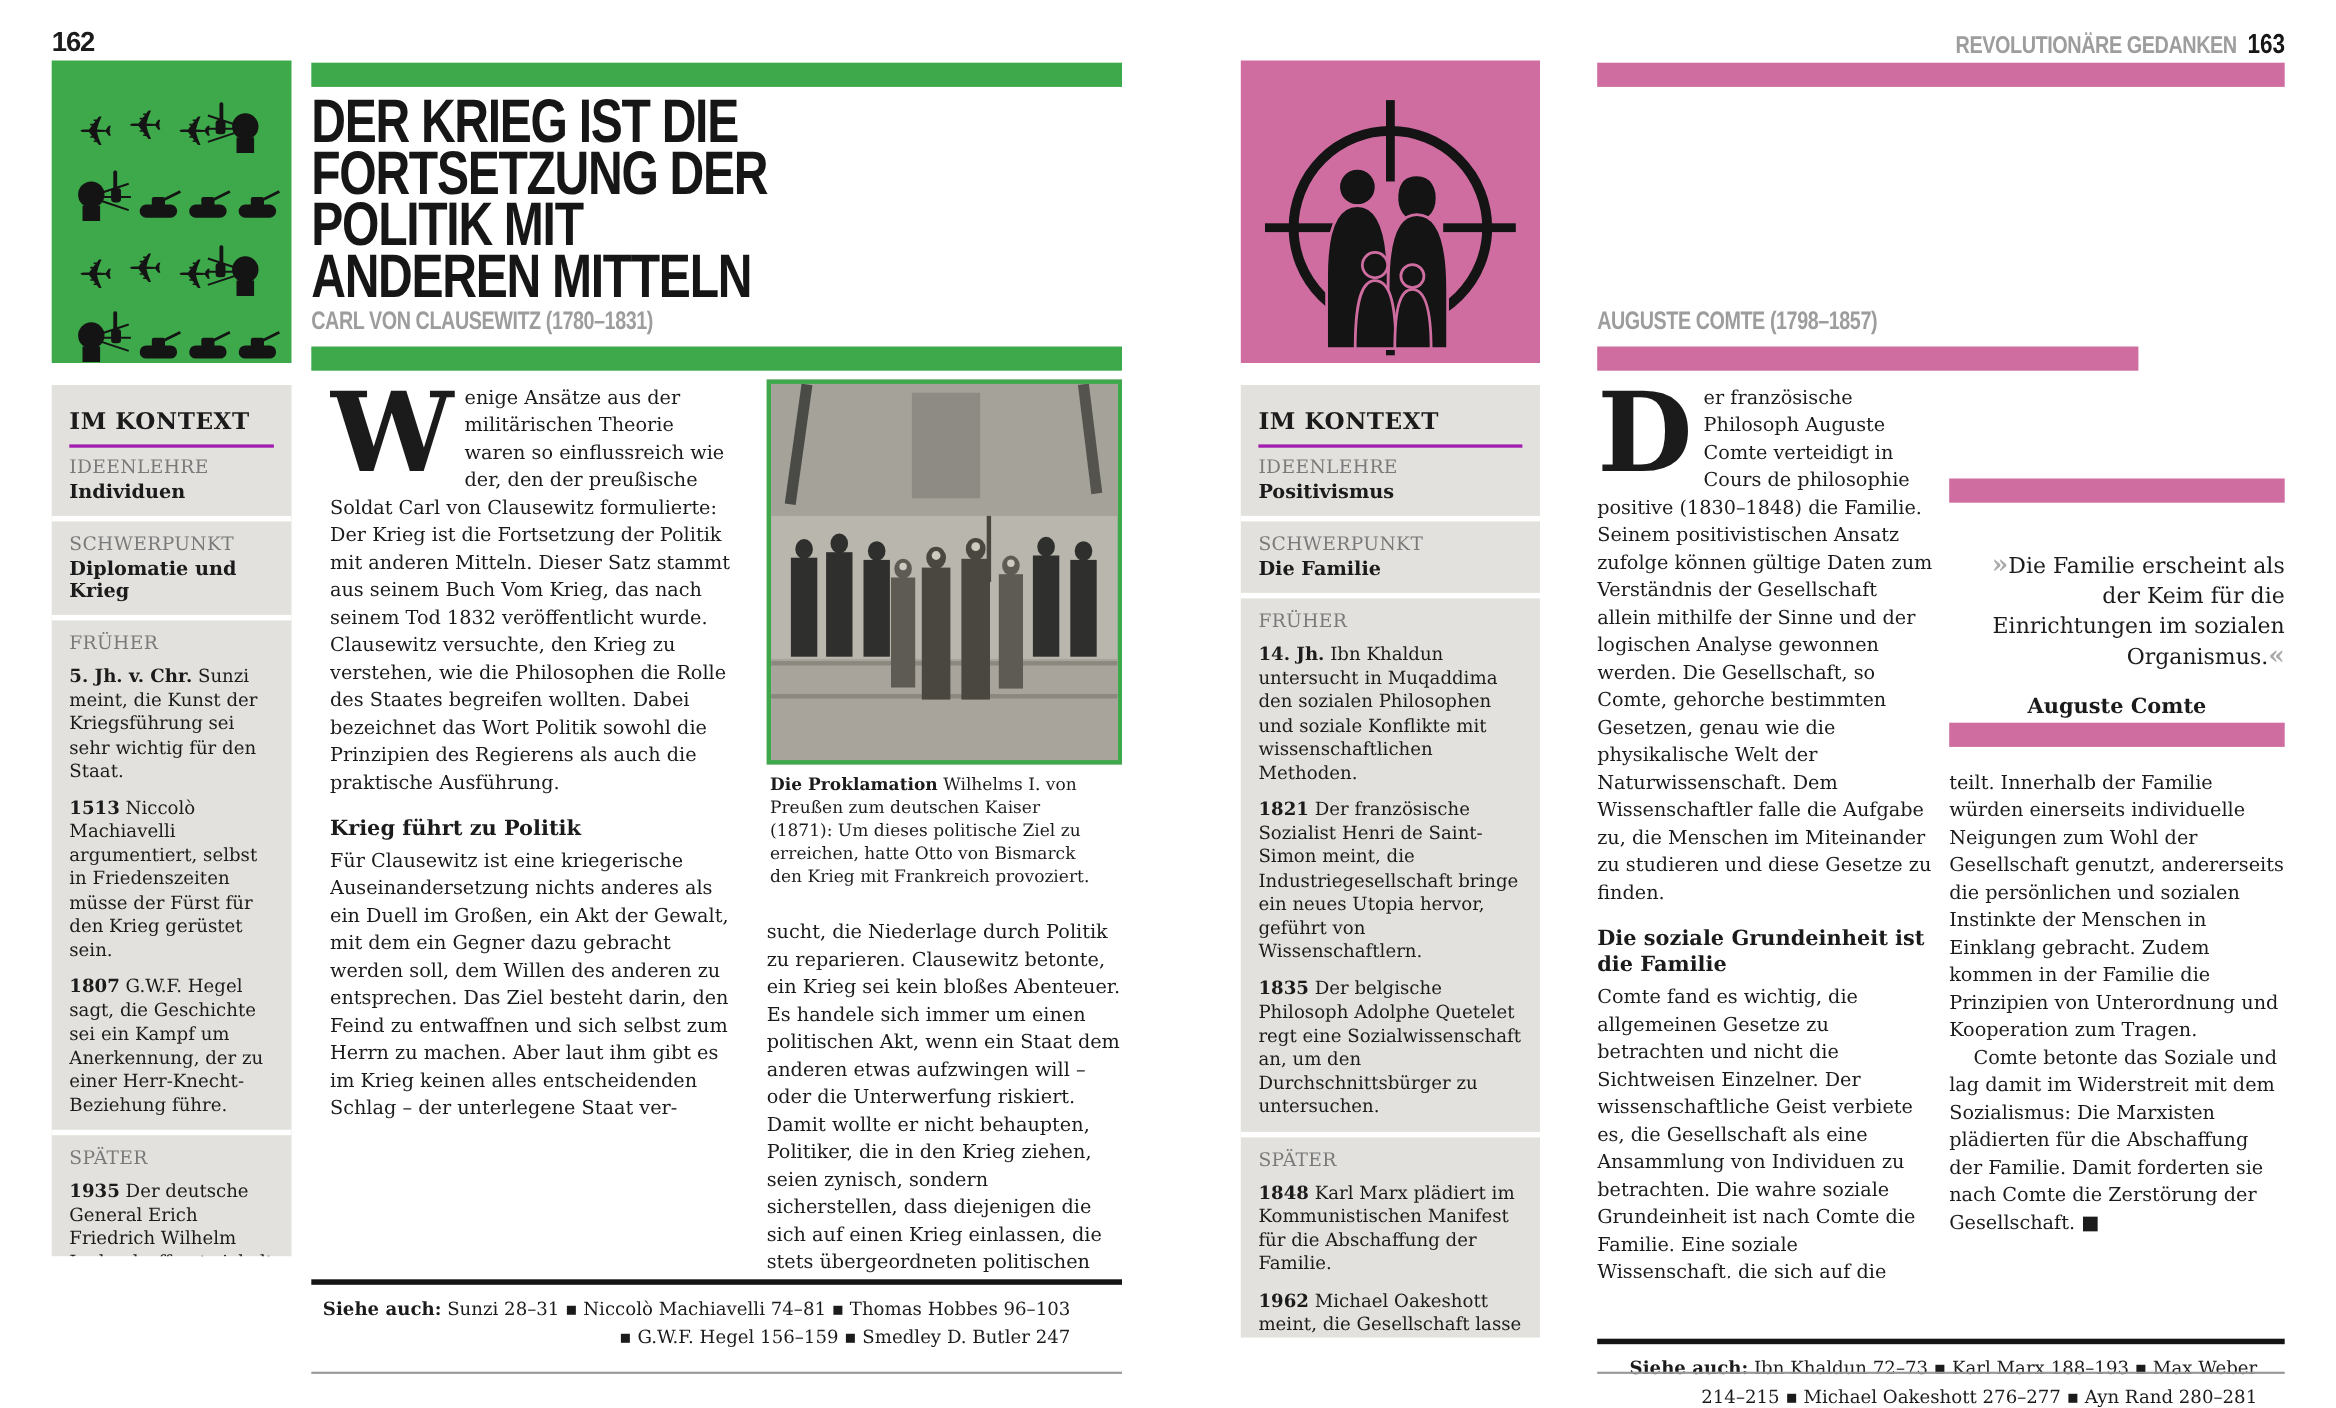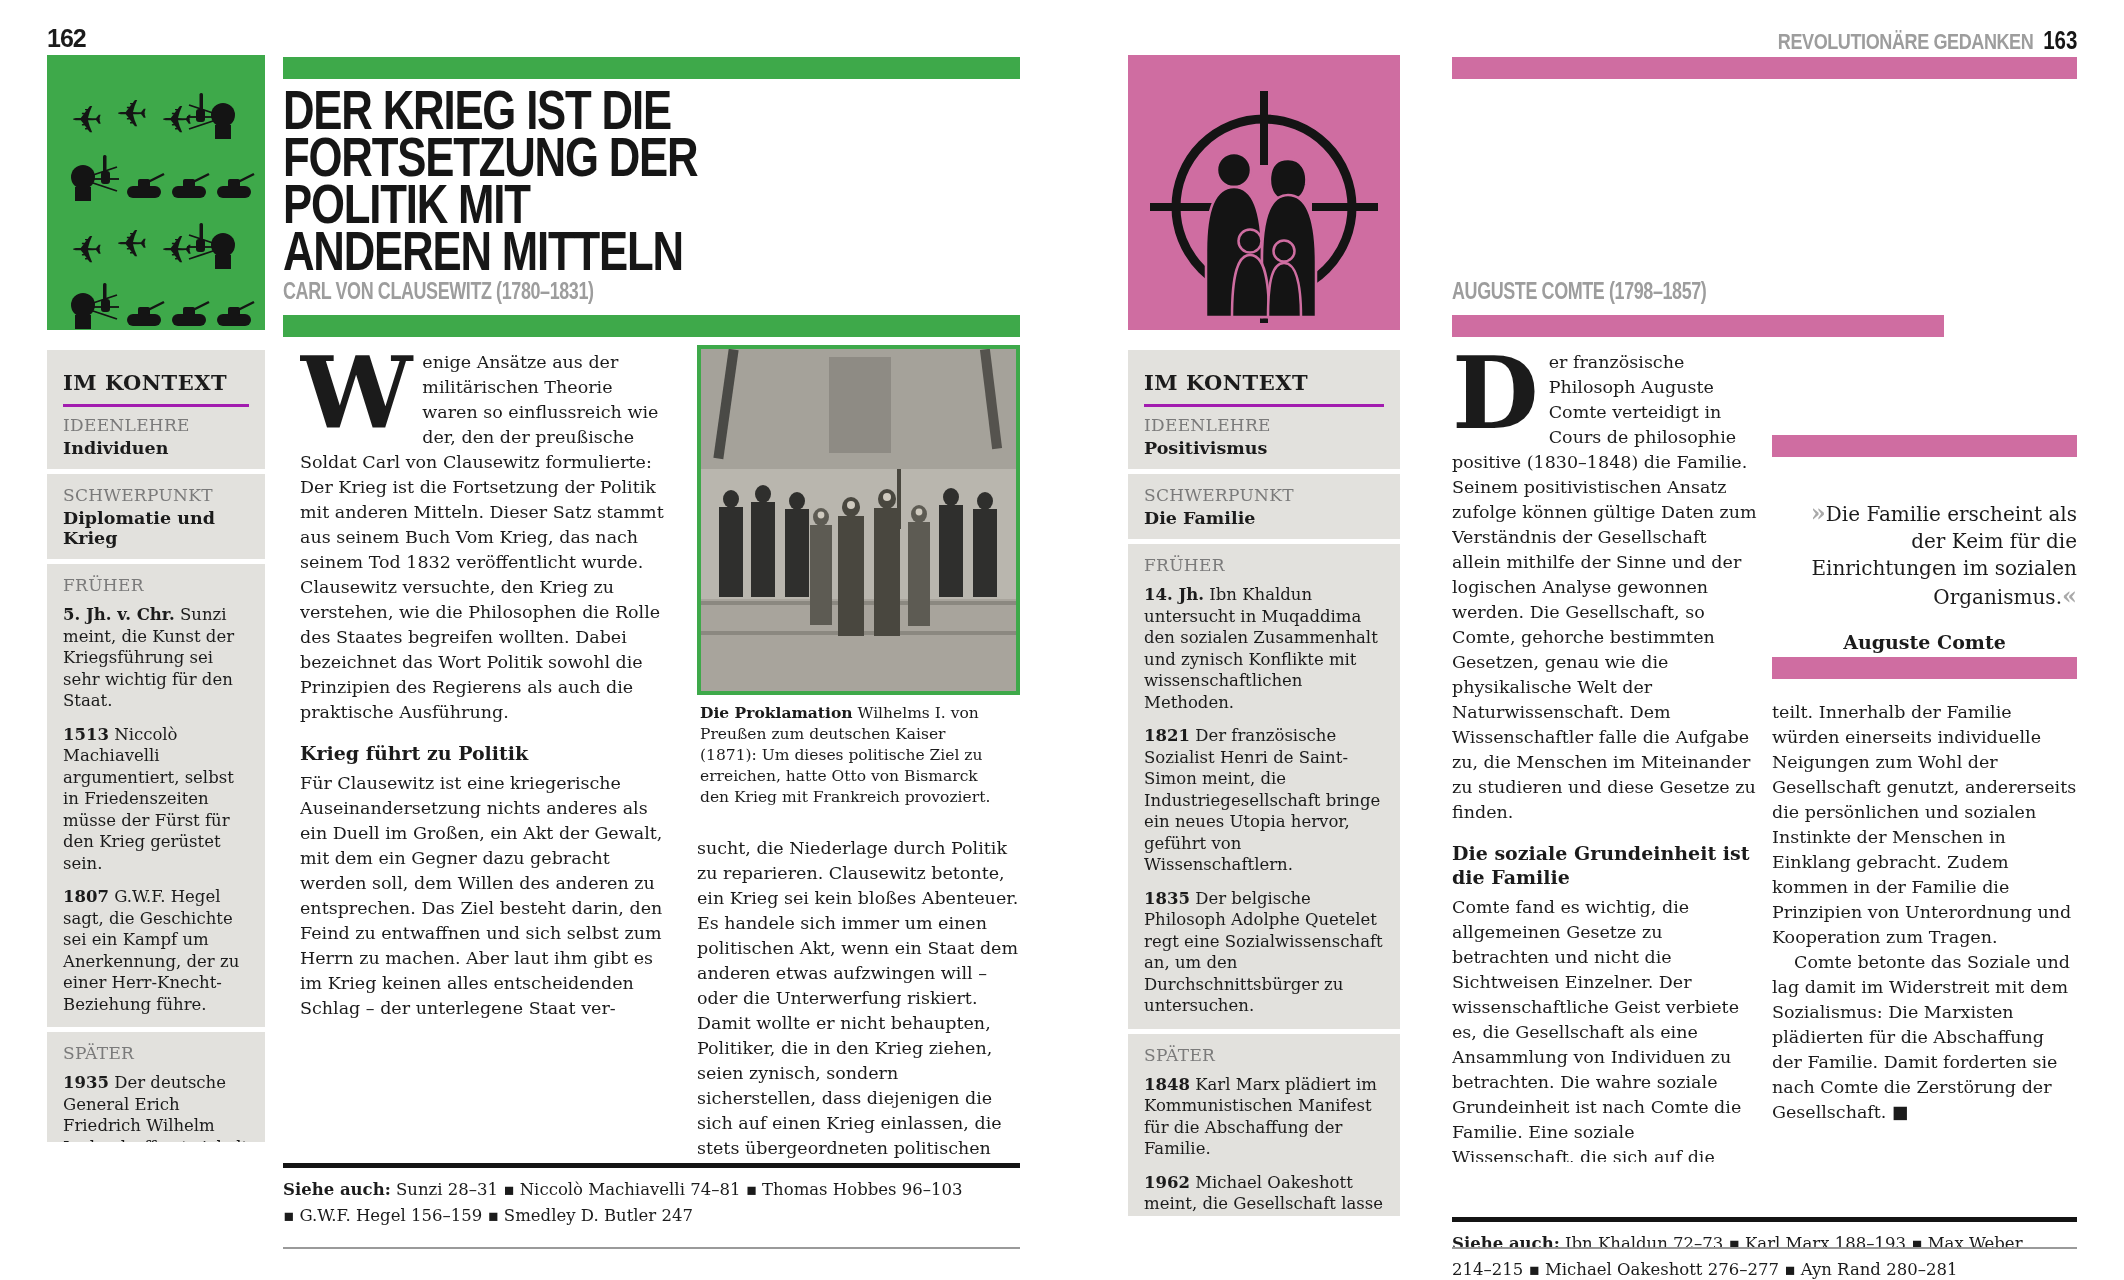--- a/index.html
+++ b/index.html
@@ -33,21 +33,21 @@
   
   .bodycol{font-size:17.5px;line-height:25px;}
   .bodycol p{margin:0;}
   .bodycol .subhead{font-weight:700;font-size:19px;margin:16px 0 6px 0;line-height:24px;}
   .dropcap{float:left;font-weight:700;font-size:100px;line-height:78px;margin:4px 10px 0 0;}
   .indent{text-indent:22px;}
   .photo{border:4px solid #3ea94a;background:#b9b6ae;}
   .caption{font-size:15.5px;line-height:21px;}
   .caption b{font-weight:700;}
   .footer .rule{height:5px;background:#141414;margin-bottom:9px;}
-  .footer .ftext{font-size:16.5px;line-height:26px;}
+  .footer .ftext{font-size:16.5px;line-height:26px;text-align:right;}
   .footer .ftext b{font-weight:700;}
   .thinrule{height:2px;background:#9a9a9a;}
   
   .quotebox{display:flex;flex-direction:column;}
   .quote{margin:42px 0 0 0;text-align:right;font-size:20px;line-height:27px;}
   .gmark{color:#a9a9a9;font-weight:700;font-size:24px;}
   .attrib{margin:20px 0 0 0;text-align:center;font-weight:700;font-size:19px;}
   .quotebox .bar.bottom{margin-top:auto;}
 </style>
 </head>
@@ -222,21 +222,21 @@
 
   <aside class="abs ctx" style="left:1128px;top:350px;width:272px;height:866px;">
     <h3>IM KONTEXT</h3>
     <div class="ctx-label">IDEENLEHRE</div>
     <div class="ctx-value">Positivismus</div>
     <div class="sep"></div>
     <div class="ctx-label">SCHWERPUNKT</div>
     <div class="ctx-value">Die Familie</div>
     <div class="sep"></div>
     <div class="ctx-label">FRÜHER</div>
-    <p class="ev"><b>14. Jh.</b> <span>Ibn Khaldun untersucht in Muqaddima den sozialen Zusammenhalt und zynisch Konflikte mit wissenschaftlichen Methoden.</span></p>
+    <p class="ev"><b>14. Jh.</b> <span>Ibn Khaldun untersucht in Muqaddima den sozialen Philosophen und soziale Konflikte mit wissenschaftlichen Methoden.</span></p>
     <p class="ev"><b>1821</b> <span>Der französische Sozialist Henri de Saint-Simon meint, die Industriegesellschaft bringe ein neues Utopia hervor, geführt von Wissenschaftlern.</span></p>
     <p class="ev"><b>1835</b> <span>Der belgische Philosoph Adolphe Quetelet regt eine Sozialwissenschaft an, um den Durchschnittsbürger zu untersuchen.</span></p>
     <div class="sep"></div>
     <div class="ctx-label">SPÄTER</div>
     <p class="ev"><b>1848</b> <span>Karl Marx plädiert im Kommunistischen Manifest für die Abschaffung der Familie.</span></p>
     <p class="ev"><b>1962</b> <span>Michael Oakeshott meint, die Gesellschaft lasse sich auf rationale Weise nicht verstehen.</span></p>
   </aside>
 
   <div class="abs bodycol" style="left:1452px;top:350px;width:308px;height:812px;overflow:hidden;">
     <p><span class="dropcap">D</span><span>er französische Philosoph Auguste Comte verteidigt in Cours de philosophie positive (1830–1848) die Familie. Seinem positivistischen Ansatz zufolge können gültige Daten zum Verständnis der Gesellschaft allein mithilfe der Sinne und der logischen Analyse gewonnen werden. Die Gesellschaft, so Comte, gehorche bestimmten Gesetzen, genau wie die physikalische Welt der Naturwissenschaft. Dem Wissenschaftler falle die Aufgabe zu, die Menschen im Miteinander zu studieren und diese Gesetze zu finden.</span></p>

